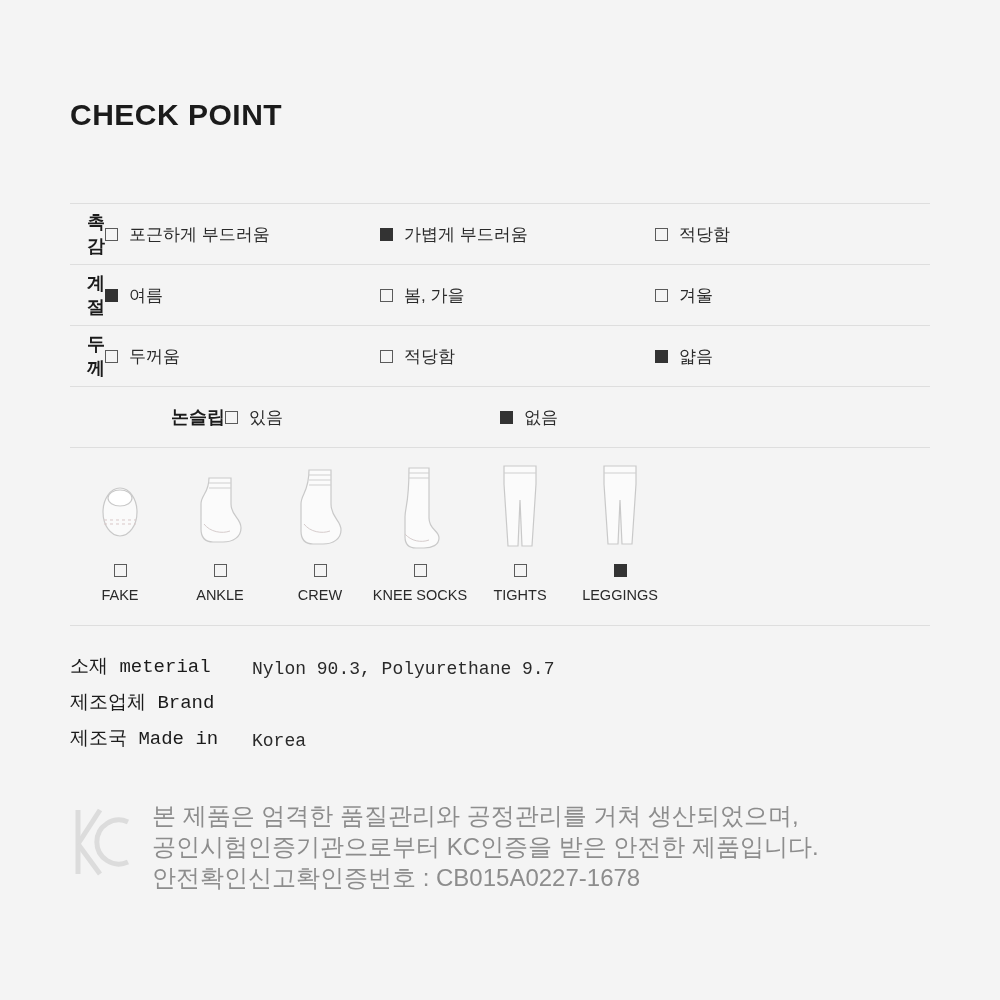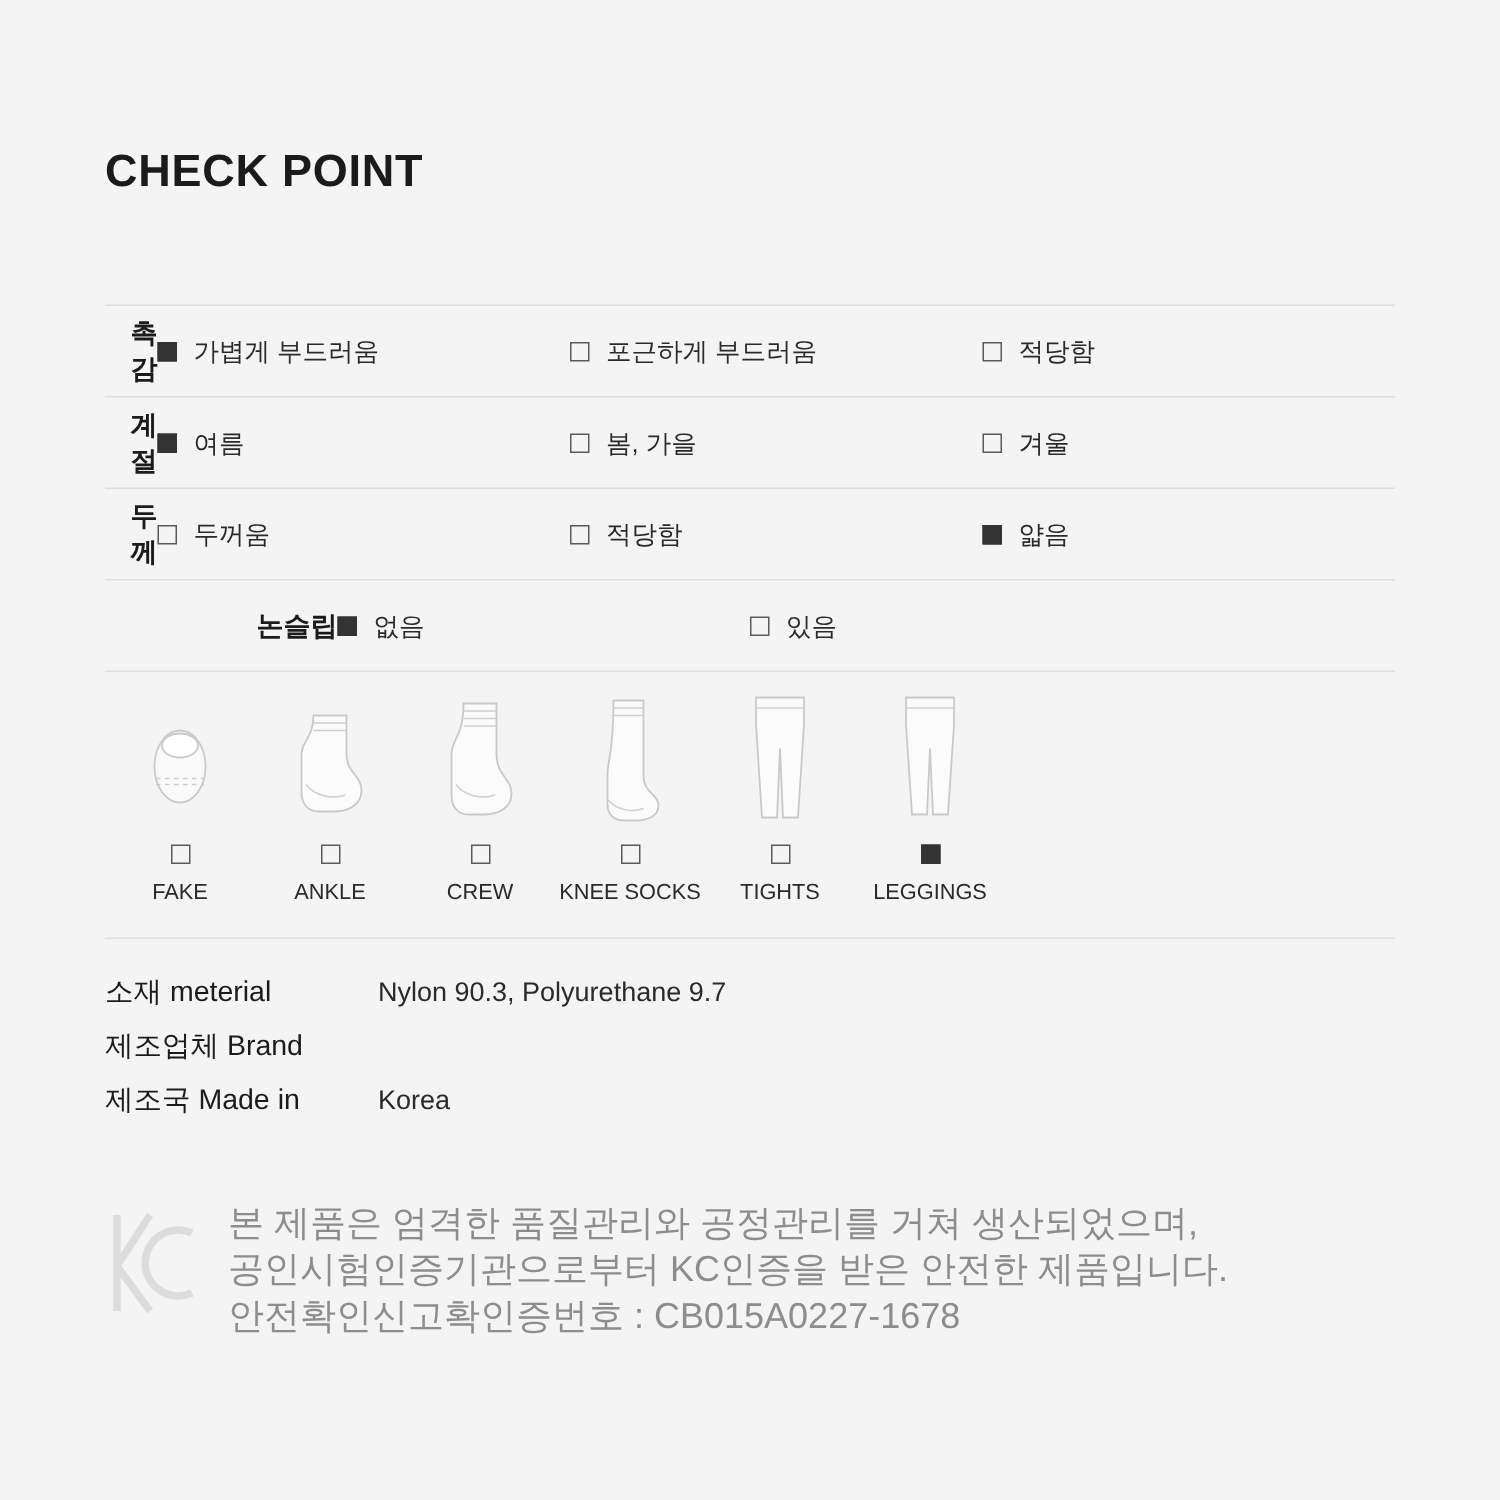--- a/index.html
+++ b/index.html
@@ -130,22 +130,23 @@
   .specs {
     position: absolute;
     left: 70px;
     top: 625px;
     width: 860px;
     border-top: 1px solid #dedede;
     padding-top: 17px;
   }
   .specline {
     display: flex;
-    align-items: center;
+    align-items: flex-end;
     height: 36px;
+    font-family: Liberation Mono, monospace;
   }
   .specline .k {
     width: 182px;
     font-size: 19px;
     color: #1b1b1b;
   }
   .specline .v {
     font-size: 18px;
     color: #2a2a2a;
   }
@@ -177,27 +178,27 @@
 
 <div class="page">
 
   <div class="title">CHECK POINT</div>
 
   <div class="table">
 
     <div class="row">
       <div class="label">촉감</div>
       <div class="opts">
+        <div class="opt c2">
+          <span class="box"></span>
+          <span>포근하게 부드러움</span>
+        </div>
         <div class="opt c1">
           <span class="box checked"></span>
           <span>가볍게 부드러움</span>
-        </div>
-        <div class="opt c2">
-          <span class="box"></span>
-          <span>포근하게 부드러움</span>
         </div>
         <div class="opt c3">
           <span class="box"></span>
           <span>적당함</span>
         </div>
       </div>
     </div>
 
     <div class="row">
       <div class="label">계절</div>
@@ -231,27 +232,27 @@
         <div class="opt c3">
           <span class="box checked"></span>
           <span>얇음</span>
         </div>
       </div>
     </div>
 
     <div class="row">
       <div class="label">논슬립</div>
       <div class="opts">
+        <div class="opt c1">
+          <span class="box"></span>
+          <span>있음</span>
+        </div>
         <div class="opt c2">
           <span class="box checked"></span>
           <span>없음</span>
-        </div>
-        <div class="opt c1">
-          <span class="box"></span>
-          <span>있음</span>
         </div>
       </div>
     </div>
 
     <div class="sockrow">
       <div class="socks">
 
         <div class="sock">
           <div class="art">
             <svg width="56" height="66" viewBox="0 0 56 66">

